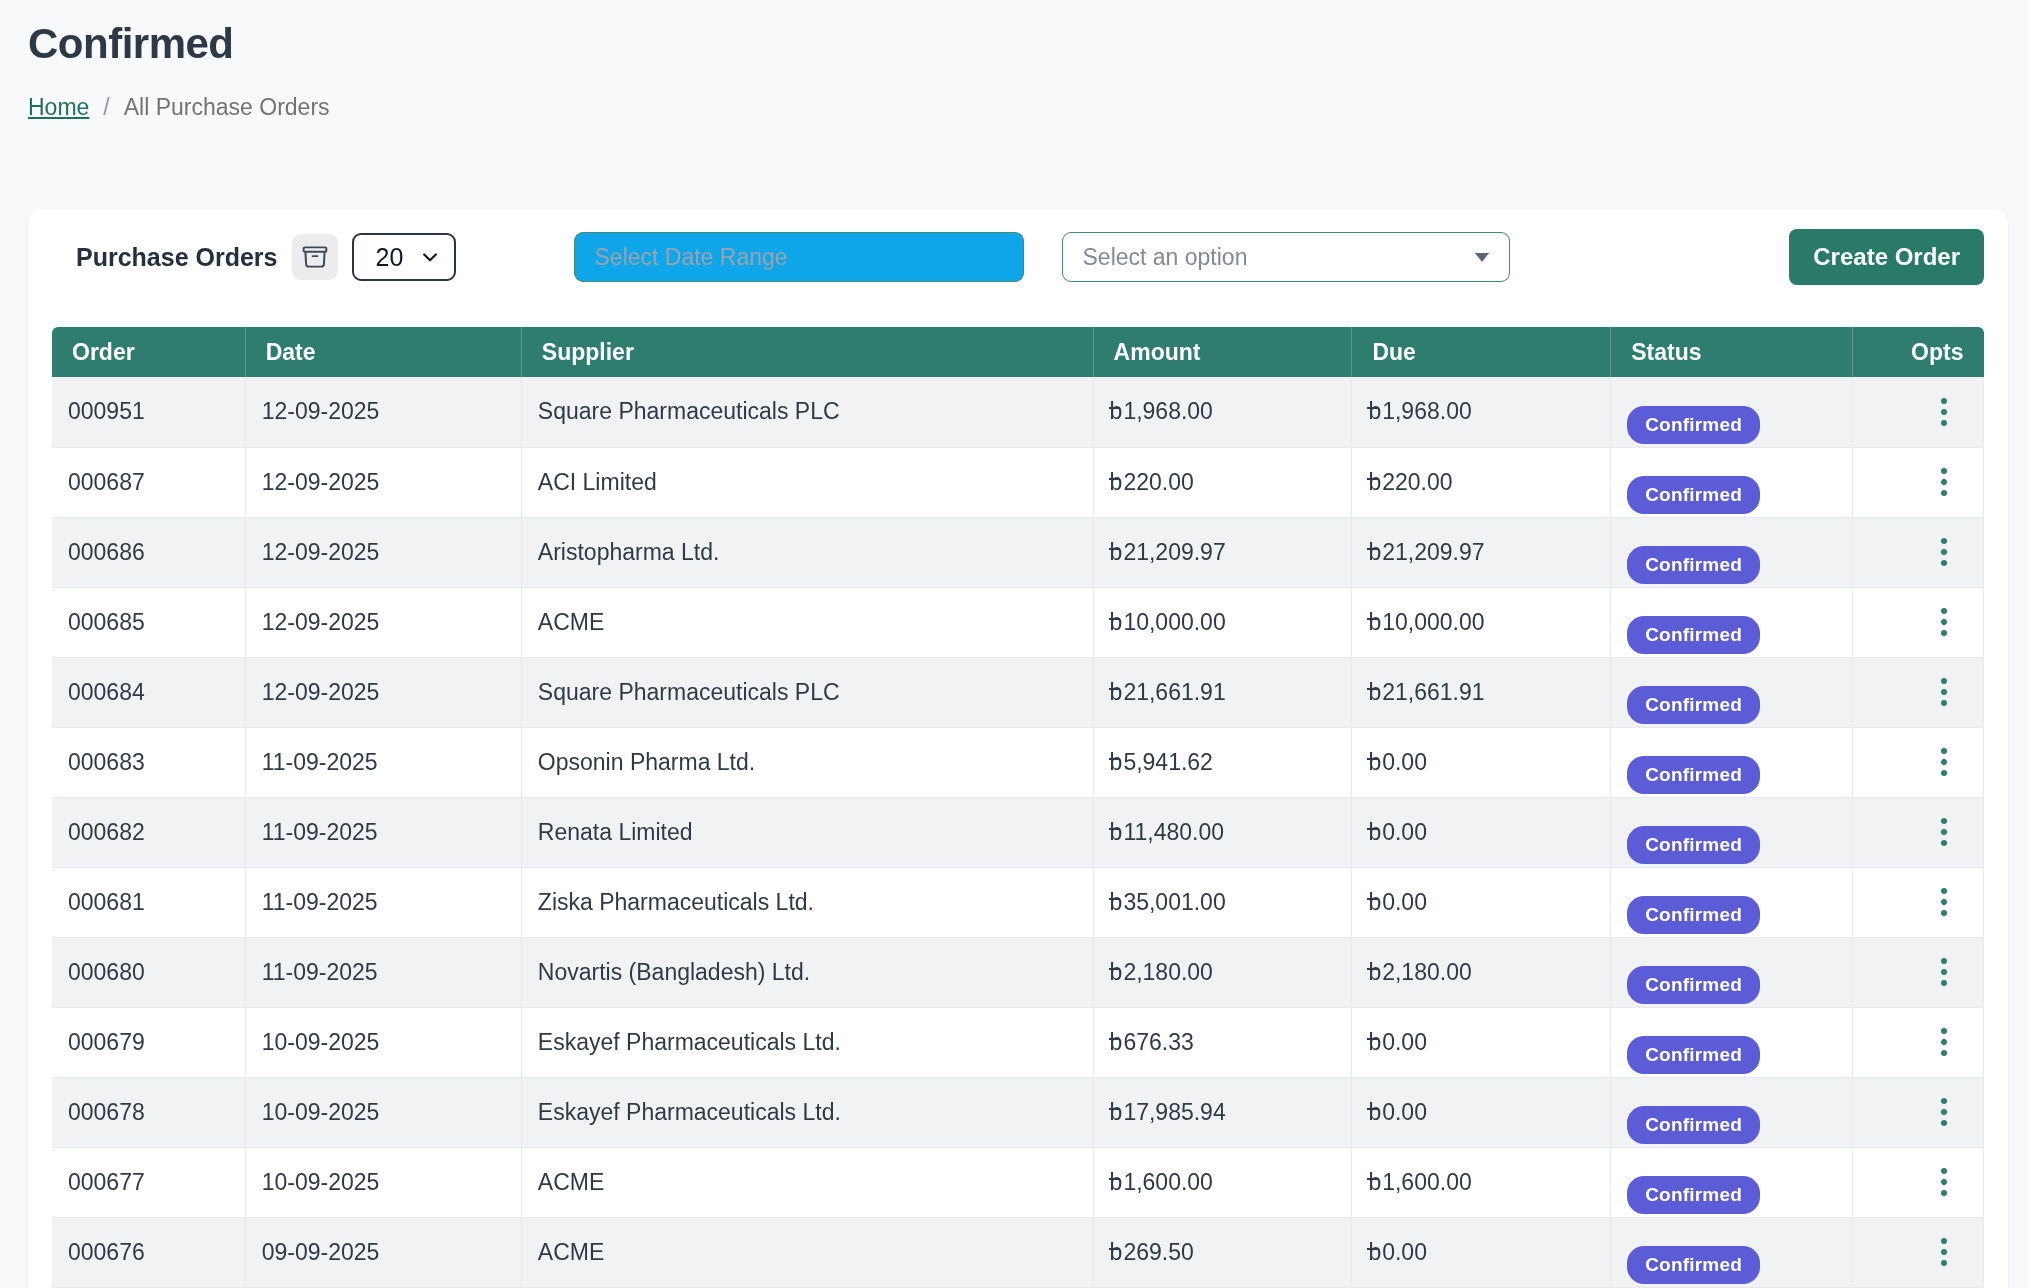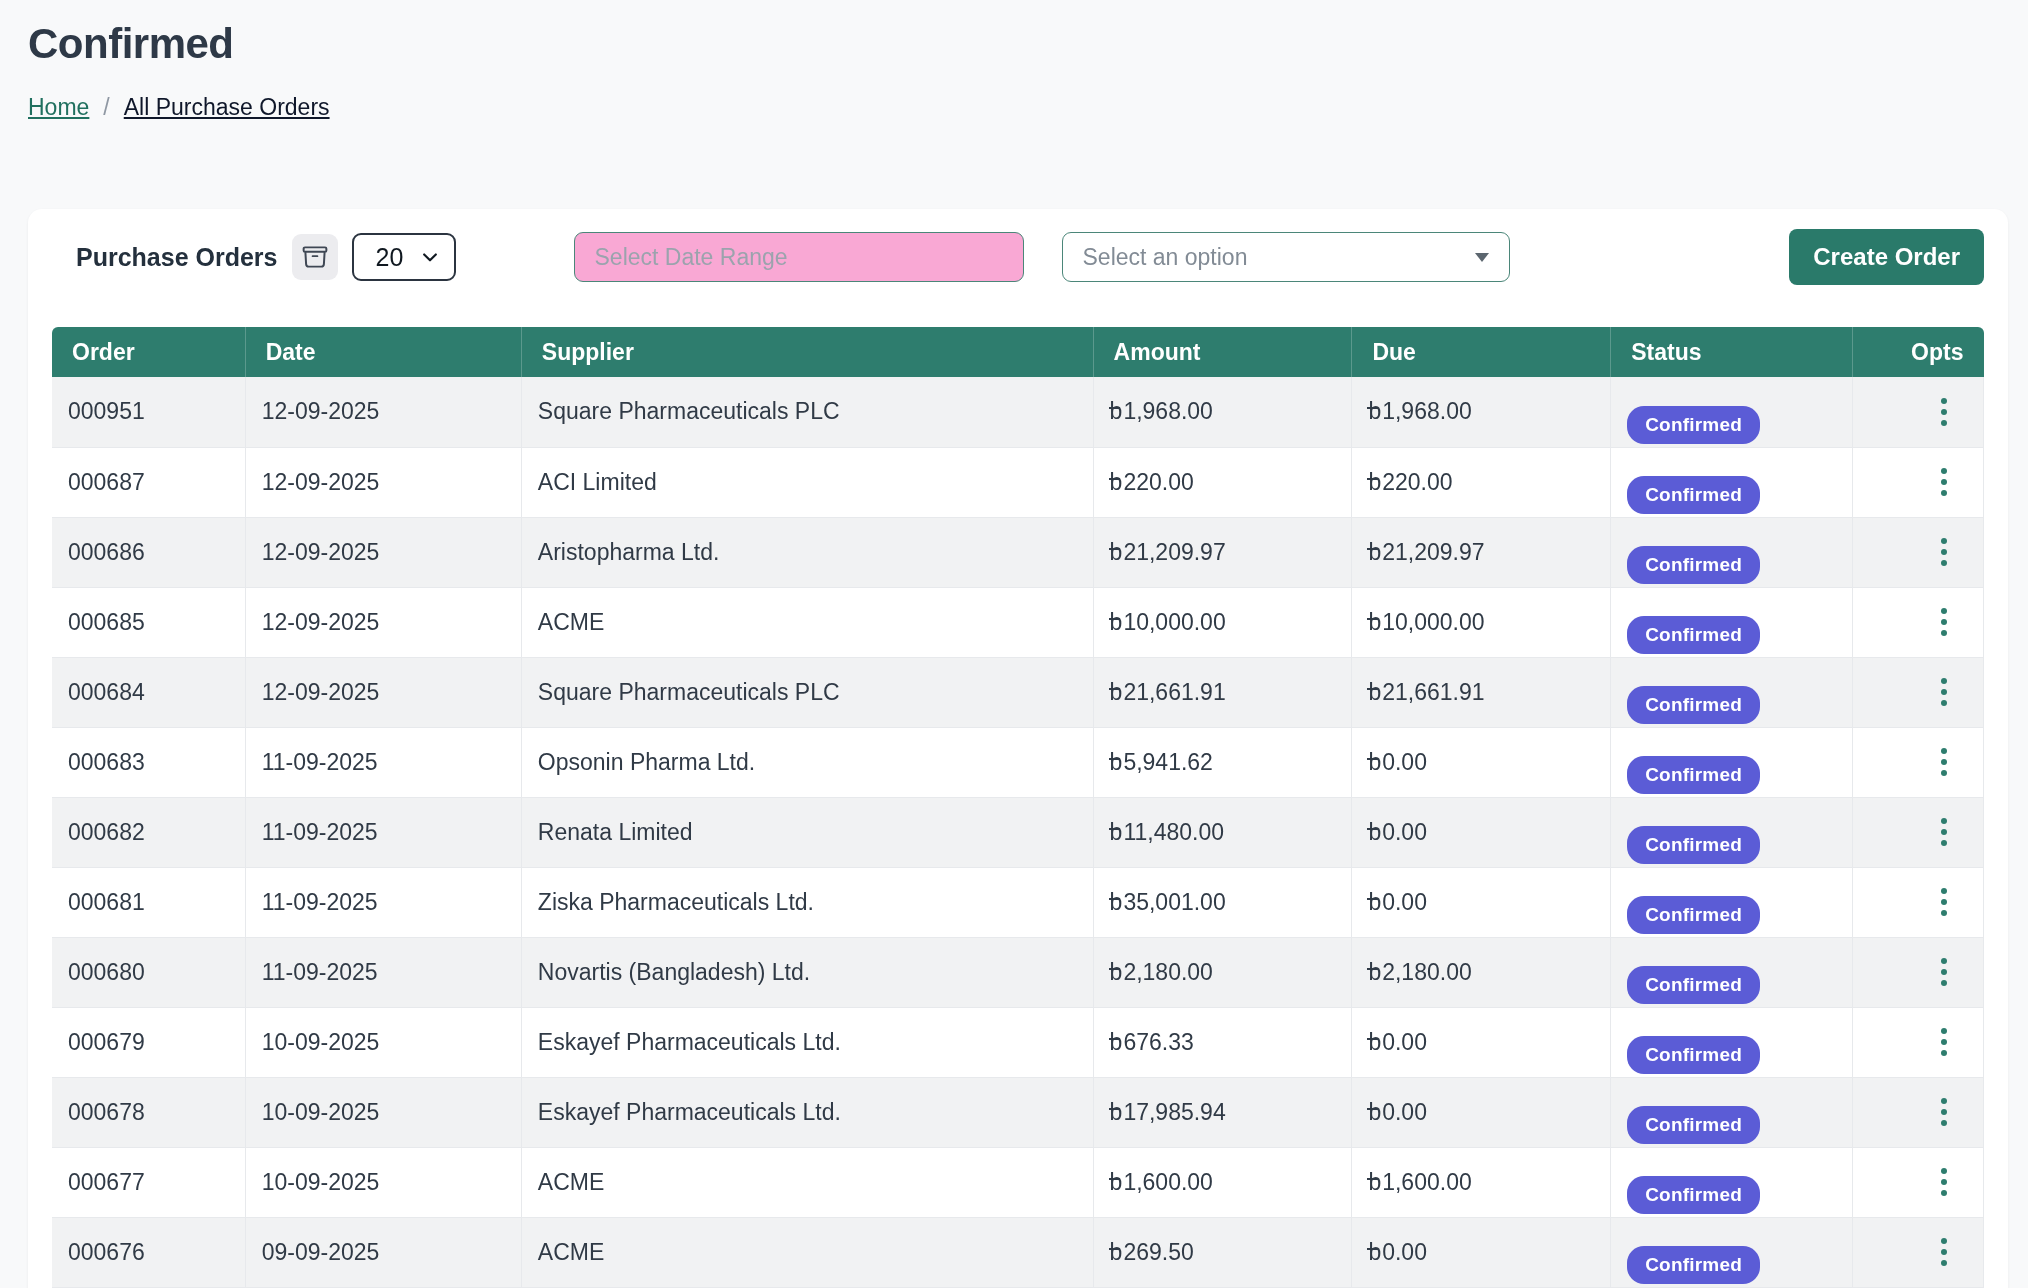--- a/index.html
+++ b/index.html
@@ -21,21 +21,21 @@
     color:var(--text-dark);
   }
   .page{padding:16px 20px 0 28px;}
   .page-title{
     font-size:42px;font-weight:700;color:var(--text-dark);
     letter-spacing:-0.5px;margin-top:4px;
   }
   .breadcrumb{margin-top:26px;font-size:23px;display:flex;align-items:center;gap:14px;}
   .breadcrumb a{color:var(--link-teal);text-decoration:underline;cursor:pointer;}
   .crumb-sep{color:#8f98a3;}
-  .crumb-current{color:#0f172a;text-decoration:underline;}
+  .crumb-current{color:#737373;}
 
   .card{
     margin-top:88px;width:1980px;height:1180px;
     background:#ffffff;border-radius:14px;
     box-shadow:0 1px 3px rgba(16,24,40,.06);
   }
   .toolbar{
     display:flex;align-items:center;
     padding:24px 24px 0 48px;height:72px;
   }
@@ -47,21 +47,21 @@
   .icon-btn svg{width:28px;height:28px;stroke:#3f4754;fill:none;stroke-width:1.7;}
   .pp-select{
     margin-left:14px;width:104px;height:48px;cursor:pointer;
     border:2px solid #2b3440;border-radius:9px;background:#fff;
     display:flex;align-items:center;justify-content:space-between;
     padding:0 14px 0 22px;font-size:25px;color:#101820;text-align:center;
   }
   .pp-select svg{width:20px;height:20px;stroke:#101820;fill:none;stroke-width:2.6;}
   .date-input{
     margin-left:118px;width:450px;height:50px;
-    border:1px solid #4b8679;border-radius:9px;background:#f9a8d4;
+    border:1px solid #4b8679;border-radius:9px;background:#0ea5e9;
     padding:0 20px;font-size:23px;color:var(--text-dark);
     font-family:"Liberation Sans", sans-serif;outline:none;
   }
   .date-input::placeholder{color:var(--muted-gray);}
   .opt-select{
     margin-left:38px;width:448px;height:50px;cursor:pointer;
     border:1px solid #4b8679;border-radius:9px;background:#fff;
     display:flex;align-items:center;justify-content:space-between;
     padding:0 20px;font-size:23px;color:#828b95;
   }

